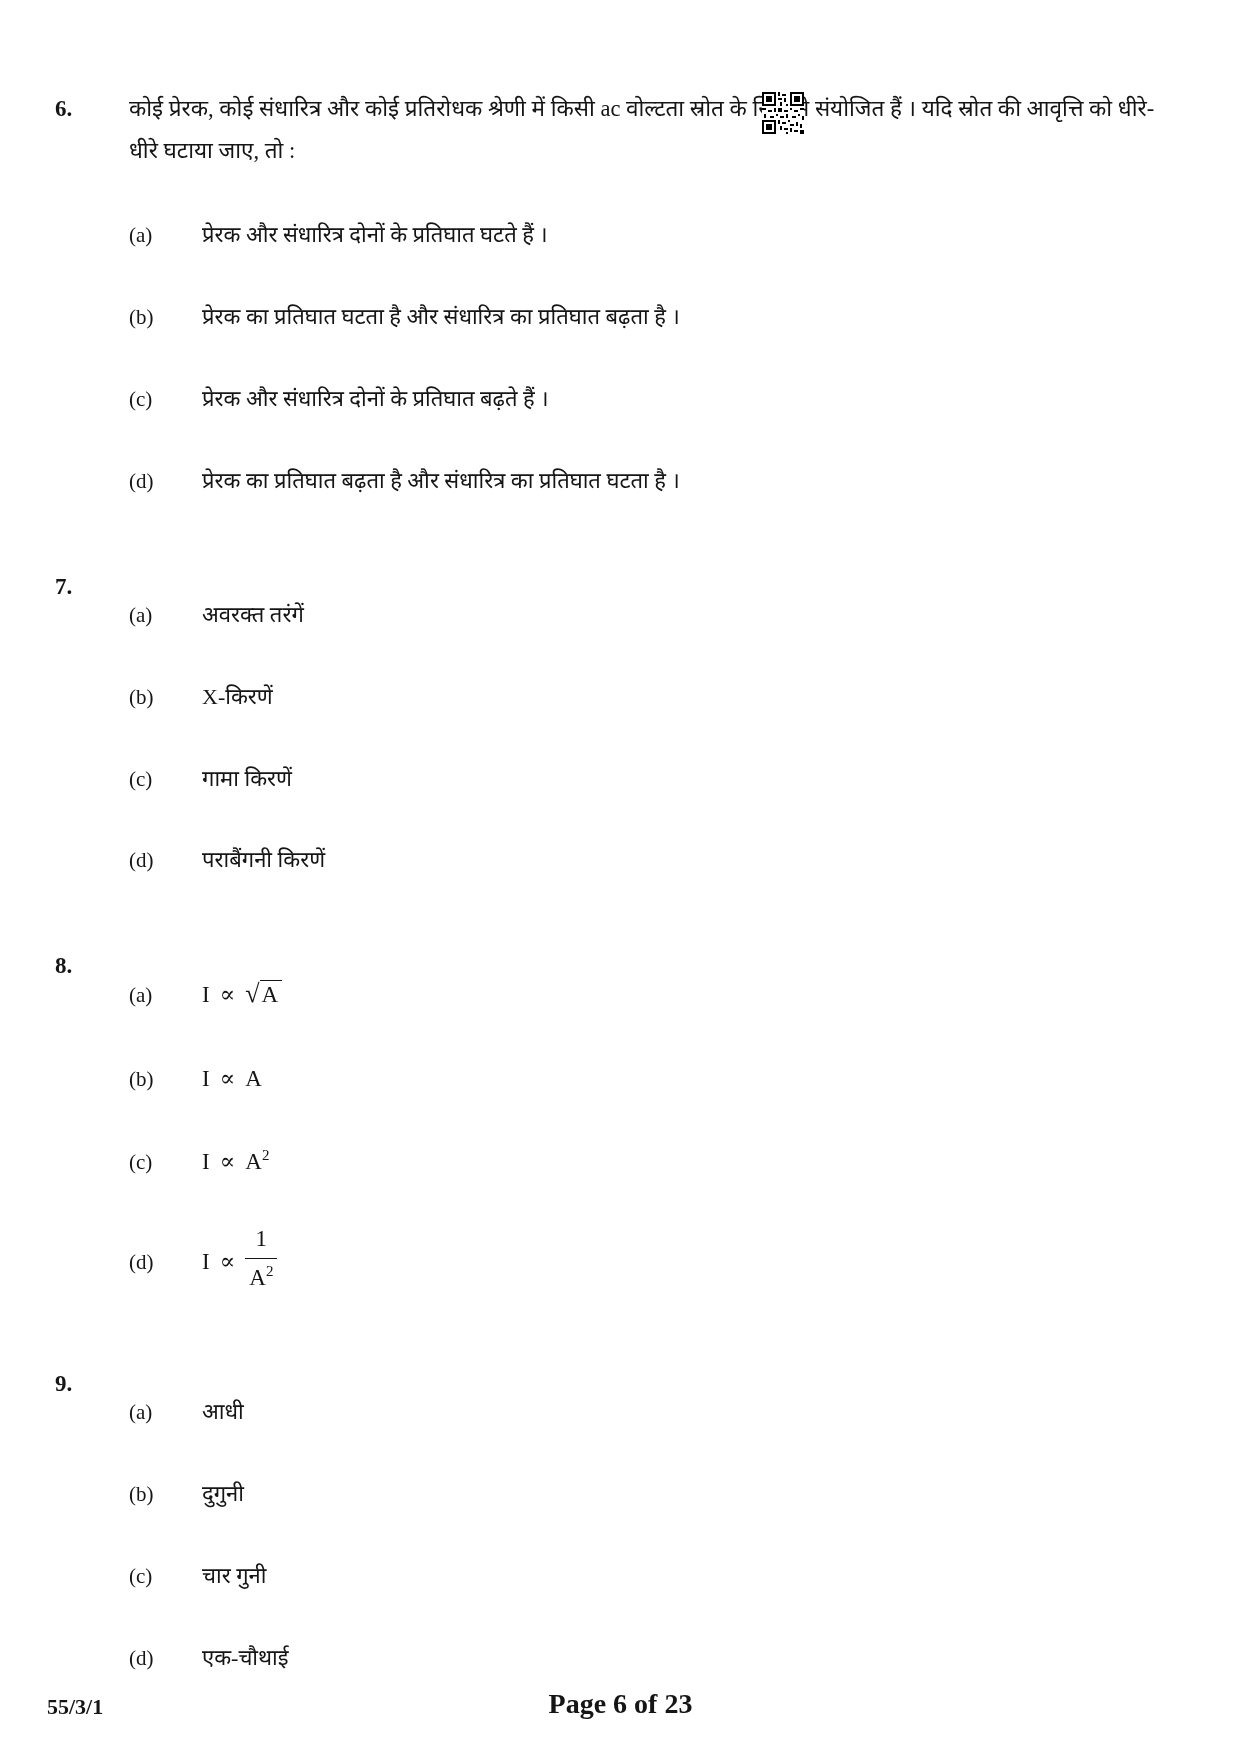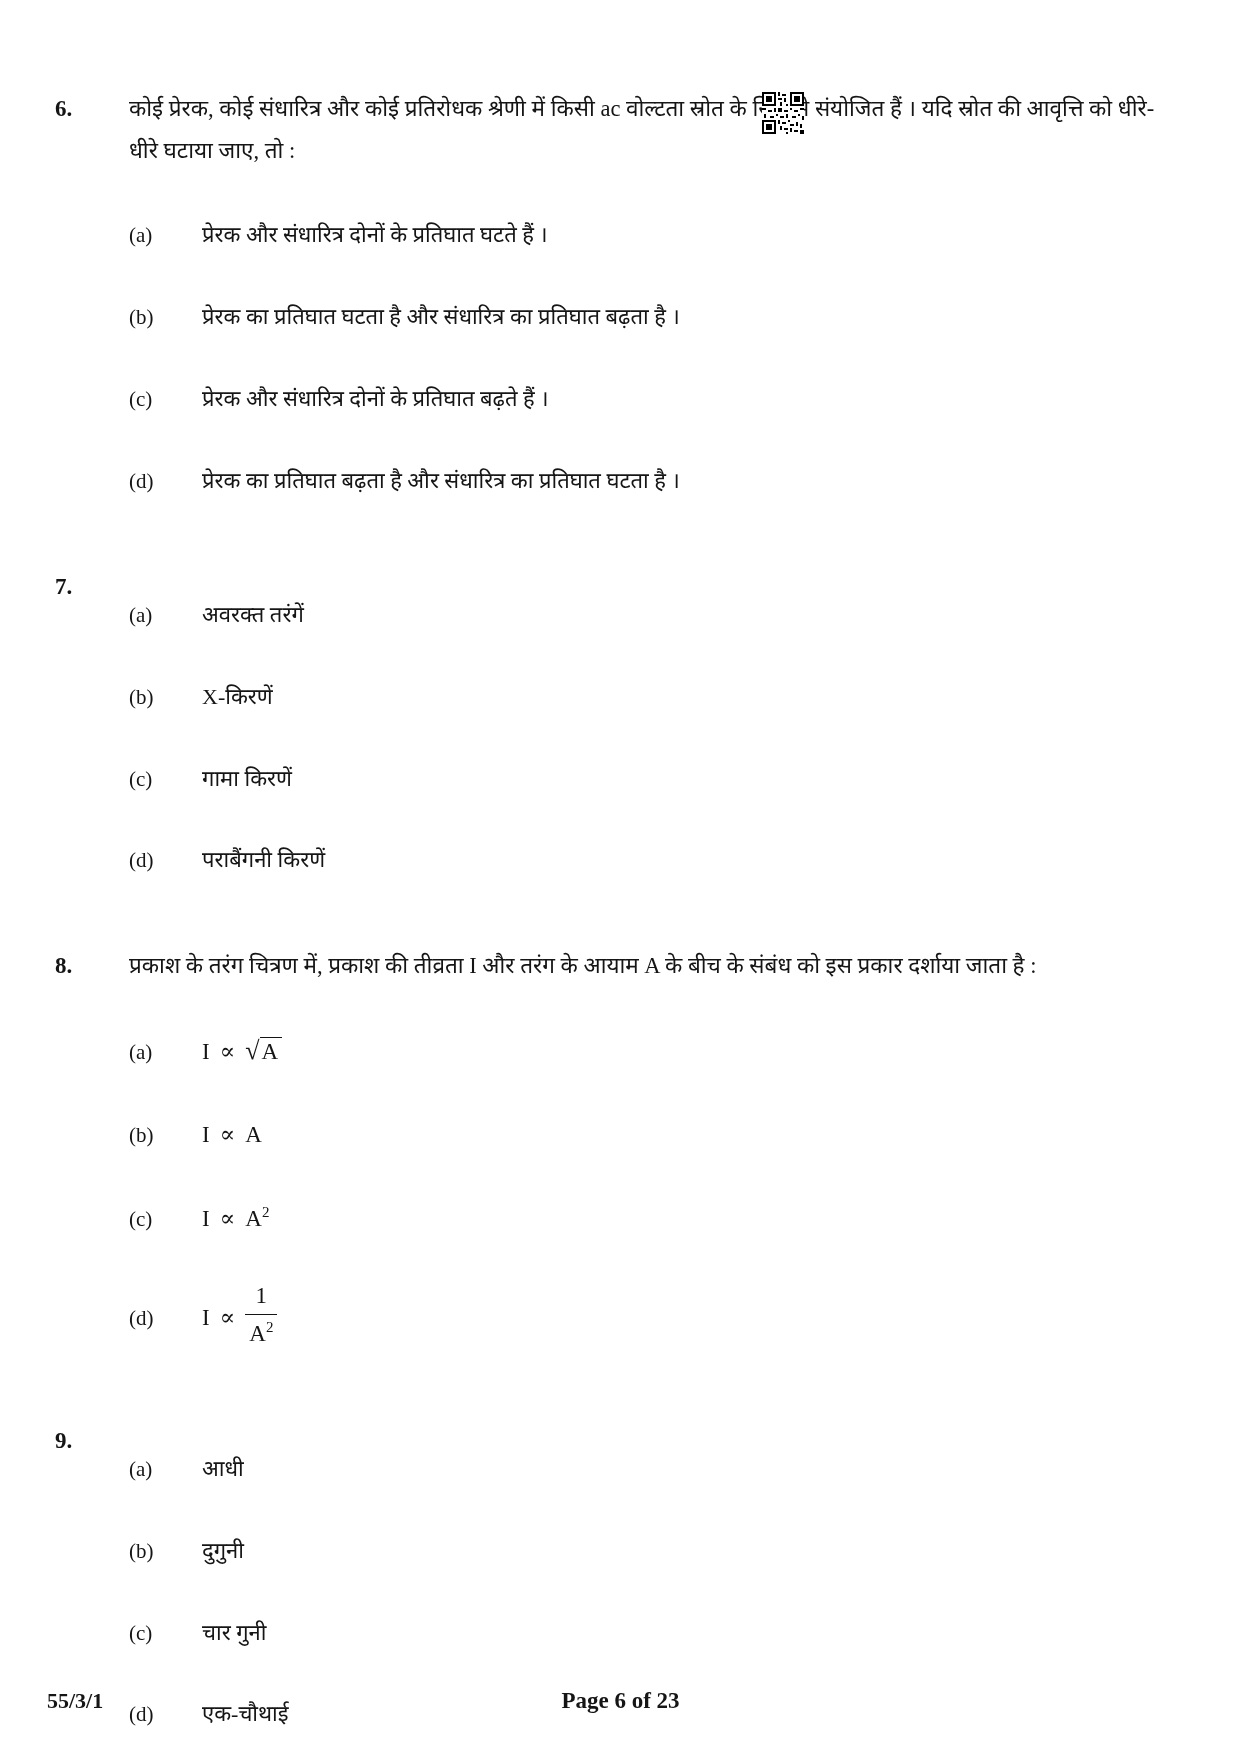--- a/index.html
+++ b/index.html
@@ -96,28 +96,28 @@
   .footer {
     position: absolute;
     left: 0;
     right: 0;
     top: 1688px;
     height: 36px;
   }
   .paper-code {
     position: absolute;
     left: 47px;
-    top: 0;
+    top: 6px;
     font-weight: bold;
     font-size: 22px;
   }
   .page-label {
     text-align: center;
     font-weight: bold;
-    font-size: 23px;
+    font-size: 28px;
   }
 </style>
 </head>
 <body>
 
 <div class="page">
 
   <div class="qr">
     <svg viewBox="0 0 21 21" width="42" height="42" shape-rendering="crispEdges" aria-hidden="true">
       <rect width="21" height="21" fill="#ffffff"></rect>
@@ -169,21 +169,20 @@
       <div class="option">
         <span class="opt-label">(d)</span>
         <span class="opt-text">पराबैंगनी किरणें</span>
       </div>
     </div>
   </div>
 
   <div class="question">
     <div class="q-num">8.</div>
     <div class="q-body">
-      <p class="q-text">प्रकाश के तरंग चित्रण में, प्रकाश की तीव्रता I और तरंग के आयाम A के बीच के संबंध को इस प्रकार दर्शाया जाता है :</p>
 
       <div class="option">
         <span class="opt-label">(a)</span>
         <span class="opt-text formula">
           <span>I</span>
           <span>∝</span>
           <span class="sqrt">
               <span class="radical">√</span>
               <span class="radicand">A</span>
             </span>

